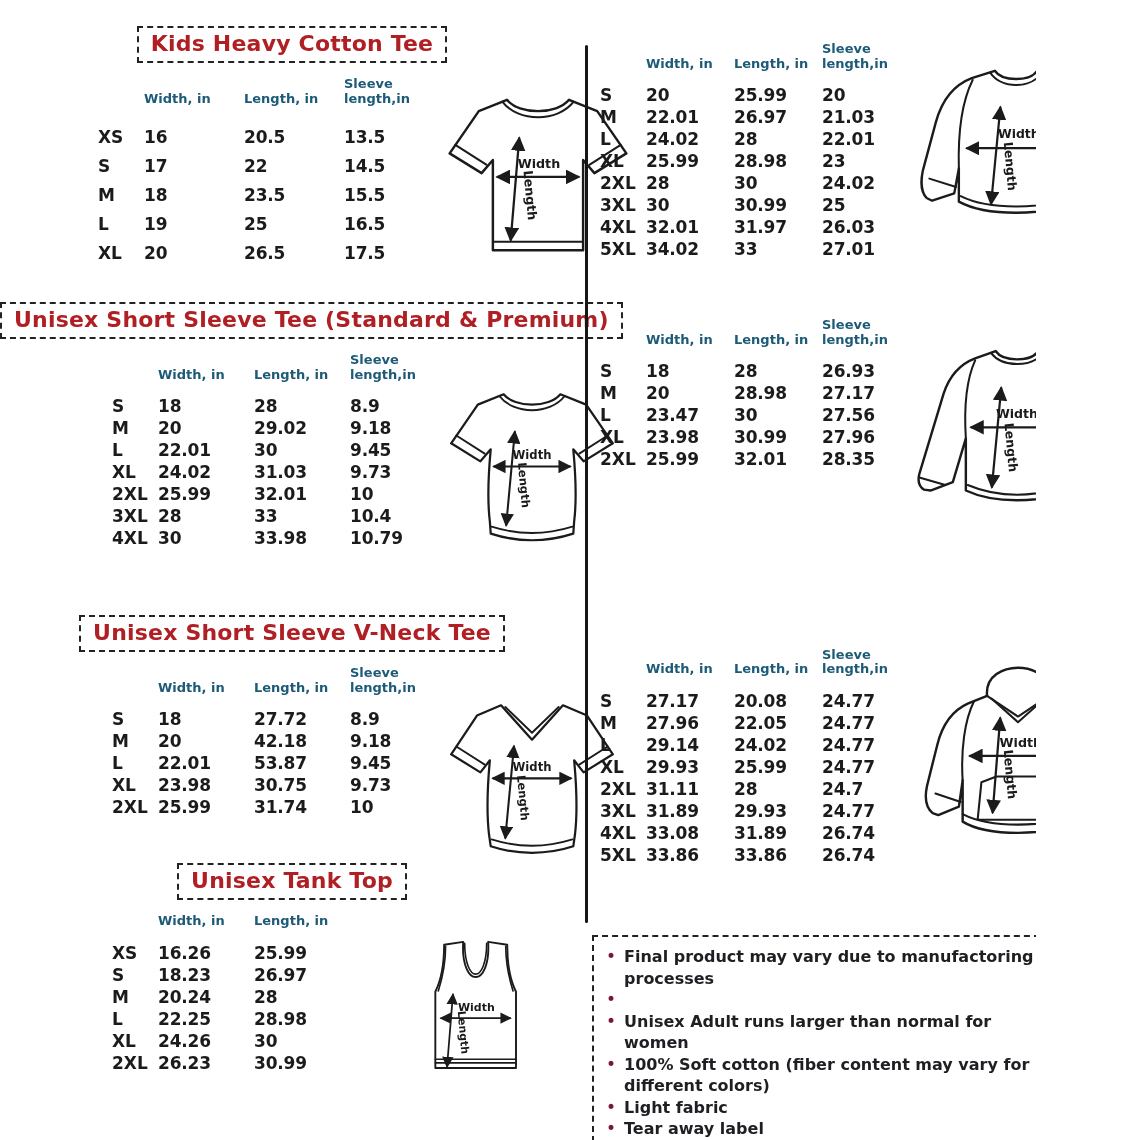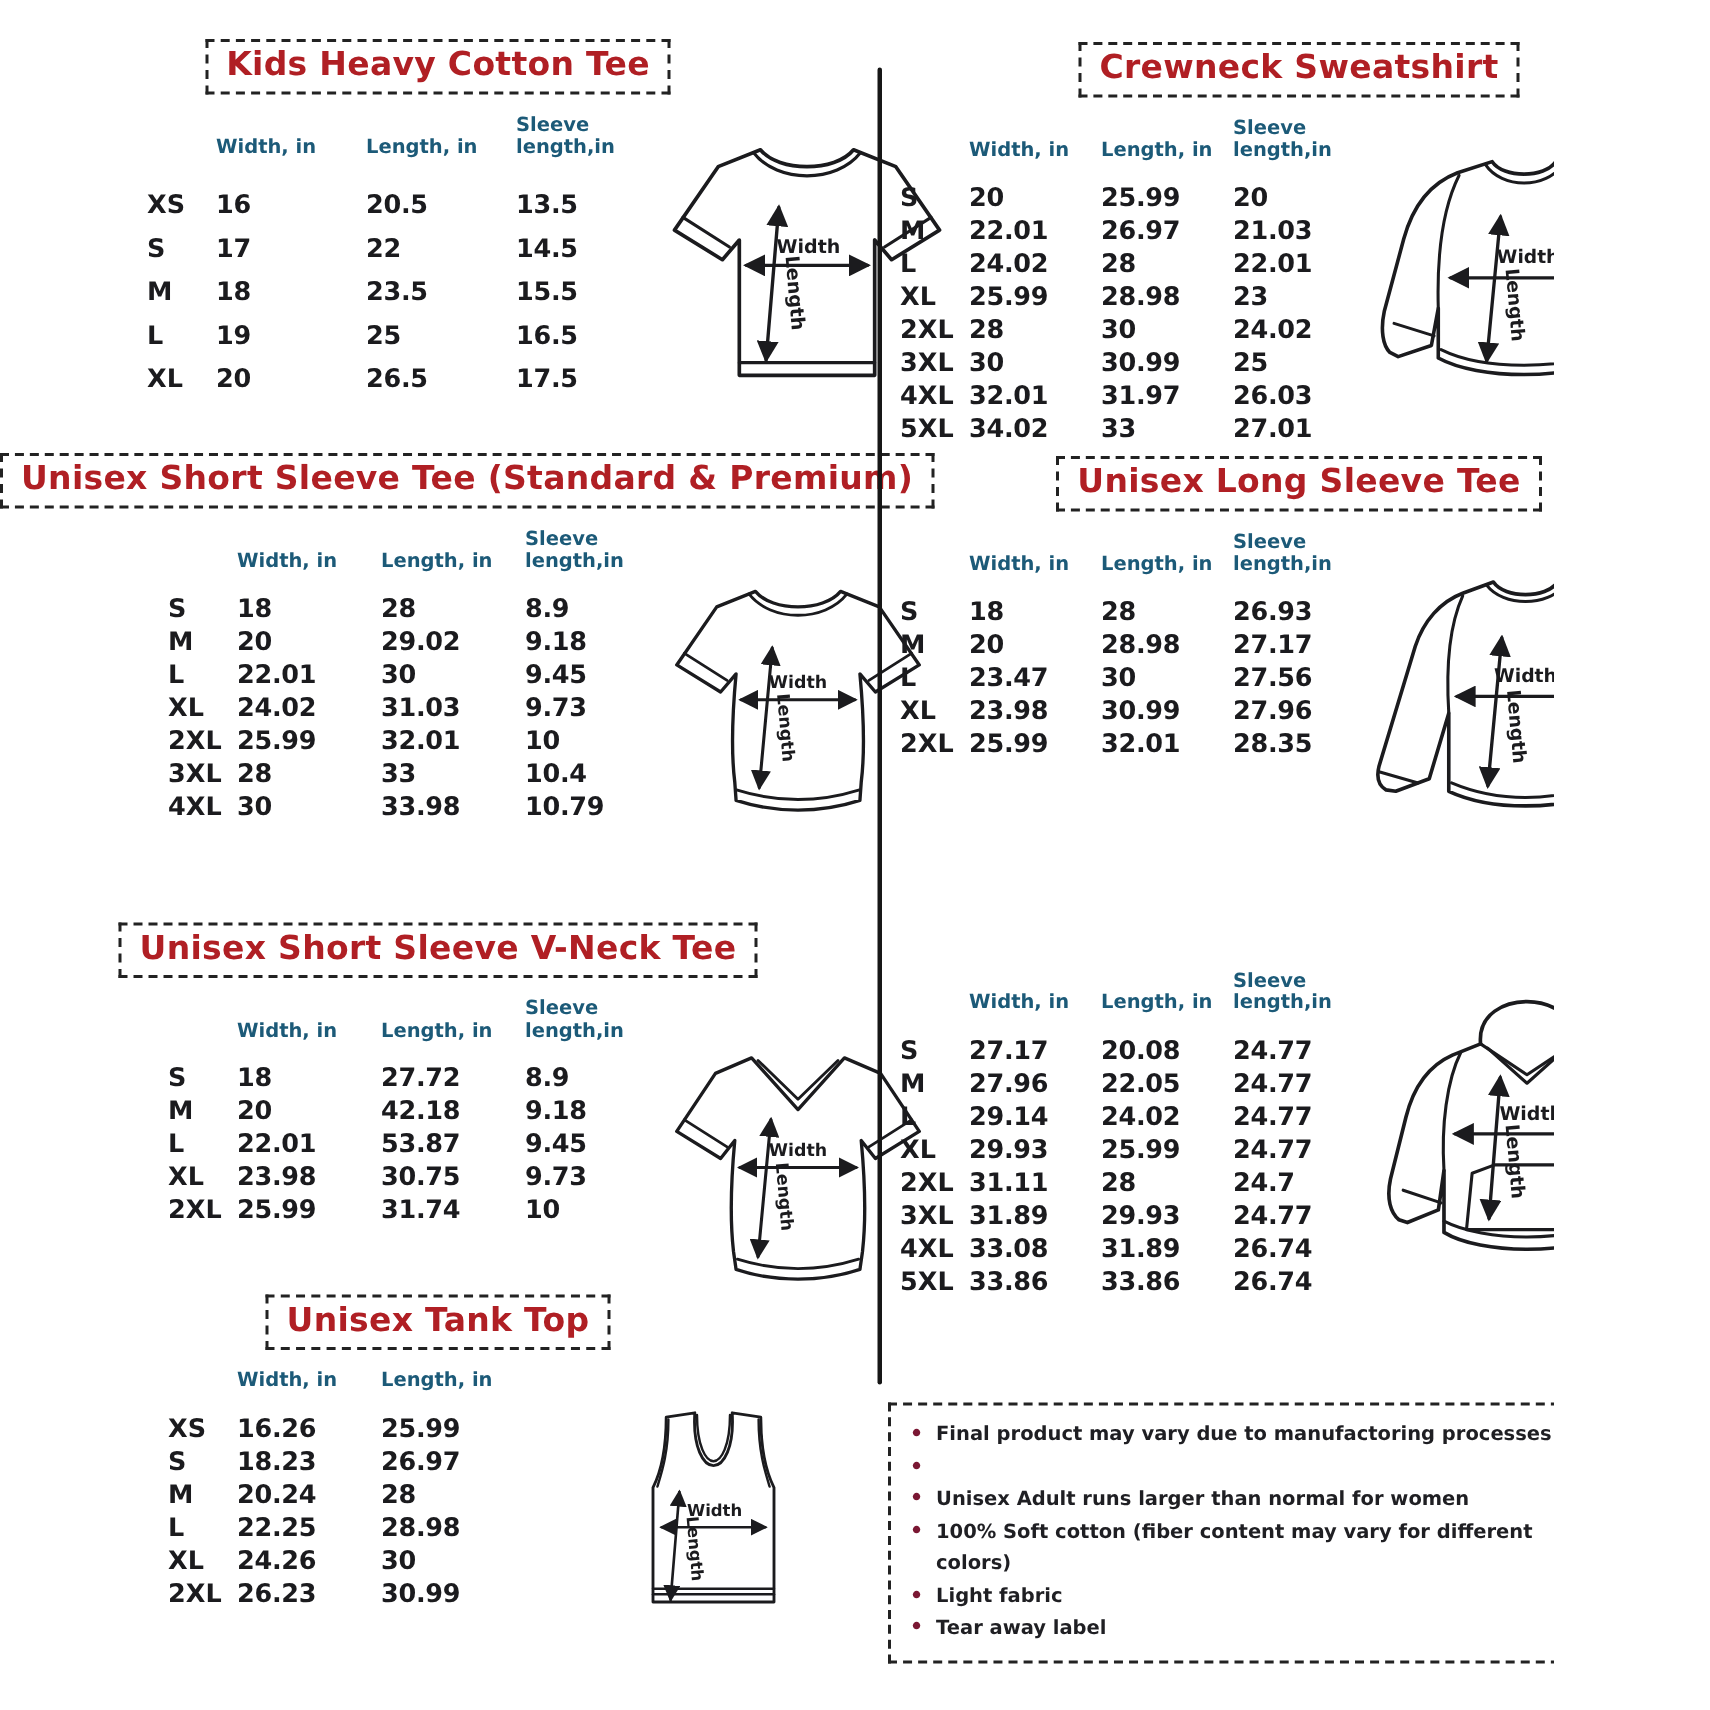--- a/index.html
+++ b/index.html
@@ -72,21 +72,21 @@
   .svg-hood{margin-left:auto;margin-right:18px;margin-top:16px;}
   .notes{
     width:440px;
     border:2px dashed #222;
     margin-top:70px;
     padding:9px 12px 10px 12px;
     background:#fff;
   }
   .note{display:flex;align-items:flex-start;line-height:21.5px;}
   .note .dot{color:var(--bullet,#7a1733);font-size:17px;margin-right:8px;line-height:21.5px;}
-  .note .ntext{font-size:13px;font-weight:700;color:#1f1f23;}
+  .note .ntext{font-size:16px;font-weight:700;color:#1f1f23;}
 </style>
 </head>
 <body>
 
 <svg width="0" height="0" style="position:absolute" aria-hidden="true">
   <defs>
     <marker id="ah" viewBox="0 0 10 10" refX="8.5" refY="5" markerWidth="6.5" markerHeight="6.5" orient="auto-start-reverse">
       <path d="M0,0 L10,5 L0,10 Z" fill="#1b1b1e" stroke="none"></path>
     </marker>
   </defs>
@@ -285,21 +285,20 @@
             </g>
           </svg>
         </div>
       </section>
 
     </div>
 
     <div class="col right">
 
       <section class="sec h1">
-        <div class="titlerow"><span class="title">Crewneck Sweatshirt</span></div>
         <div class="body padR">
           <div class="grid" style="grid-template-columns: 46px 88px 88px 88px;">
               <div class="hcell"></div>
               <div class="hcell">Width, in</div>
               <div class="hcell">Length, in</div>
               <div class="hcell">Sleeve
 length,in</div>
               <div class="szcell">S</div>
               <div class="vcell">20</div>
               <div class="vcell">25.99</div>
@@ -345,21 +344,20 @@
               <line class="arrow" x1="62" y1="100" x2="168" y2="100" marker-start="url(#ah)" marker-end="url(#ah)"></line>
               <text x="118" y="89">Width</text>
               <line class="arrow" x1="98" y1="56" x2="88" y2="160" marker-start="url(#ah)" marker-end="url(#ah)"></line>
               <text x="104" y="120" transform="rotate(85 104 120)">Length</text>
             </g>
           </svg>
         </div>
       </section>
 
       <section class="sec h2">
-        <div class="titlerow"><span class="title">Unisex Long Sleeve Tee</span></div>
         <div class="body padR">
           <div class="grid" style="grid-template-columns: 46px 88px 88px 88px;">
               <div class="hcell"></div>
               <div class="hcell">Width, in</div>
               <div class="hcell">Length, in</div>
               <div class="hcell">Sleeve
 length,in</div>
               <div class="szcell">S</div>
               <div class="vcell">18</div>
               <div class="vcell">28</div>

